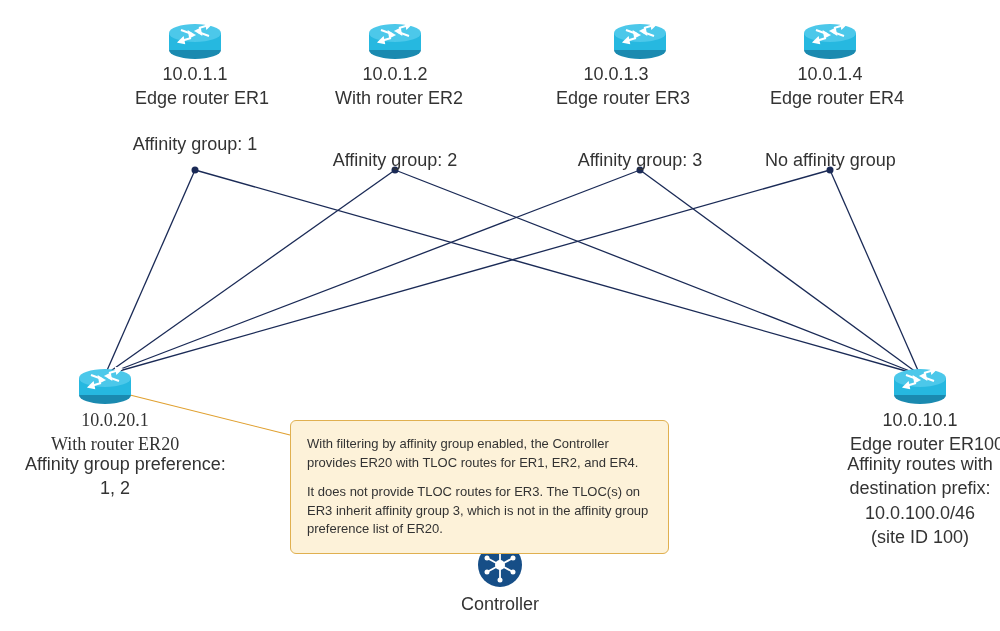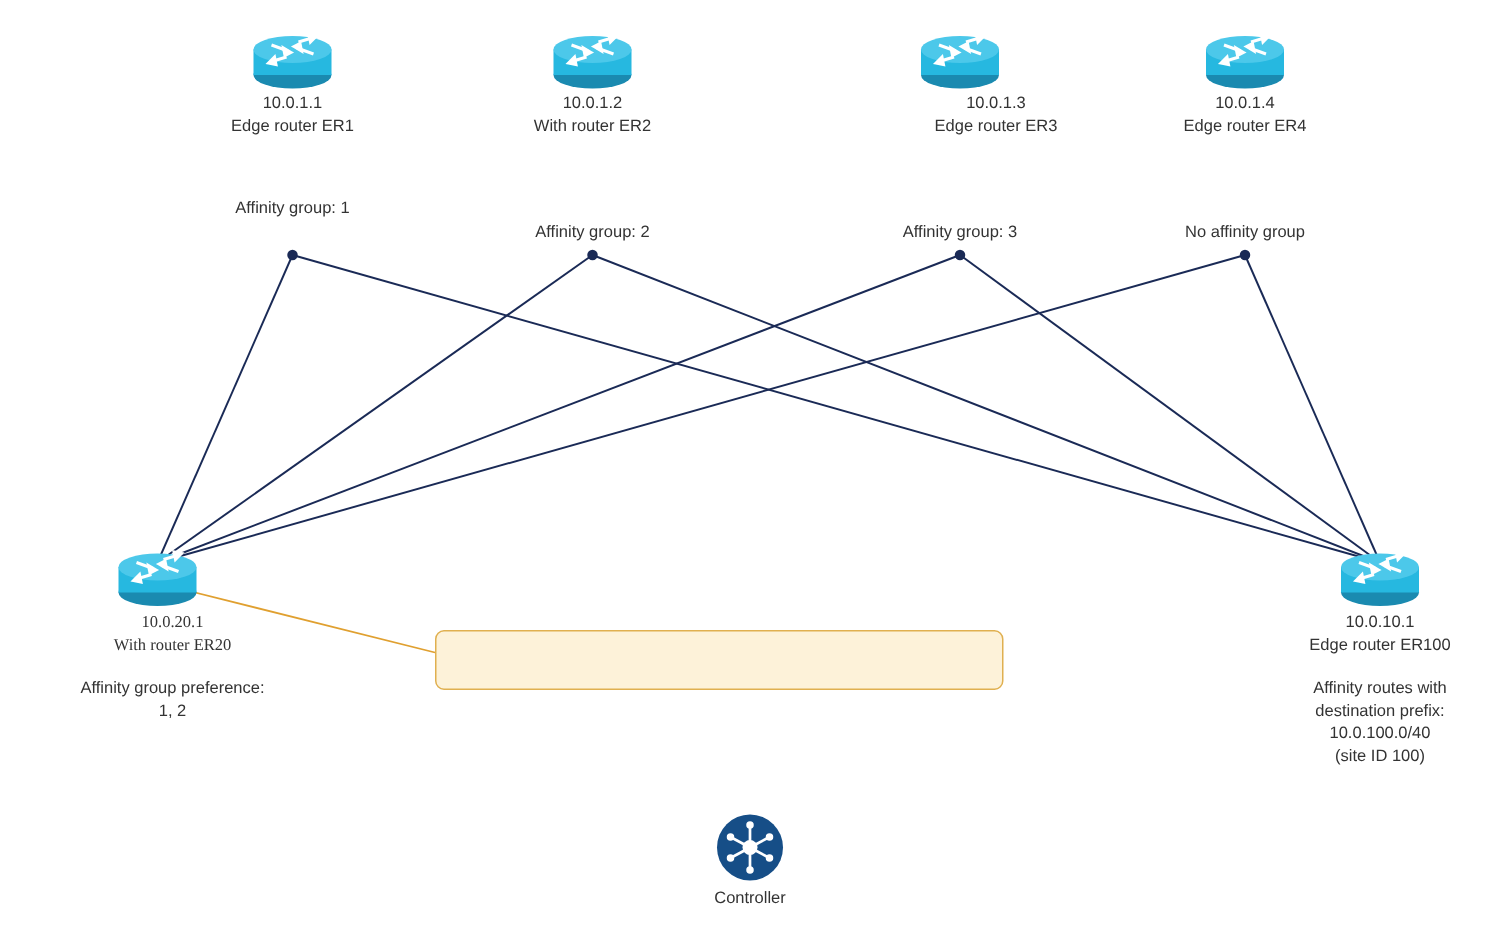--- a/index.html
+++ b/index.html
@@ -8,21 +8,21 @@
     width: 1000px;
     height: 631px;
     background: #ffffff;
     font-family: Arial, Helvetica, sans-serif;
     color: #333;
     position: relative;
     overflow: hidden;
   }
   .label {
     position: absolute;
-    font-size: 11px;
+    font-size: 18px;
     line-height: 1.35;
     text-align: center;
     color: #333;
     white-space: nowrap;
   }
   .callout {
     position: absolute;
     background: #fdf2d9;
     border: 1px solid #e0b050;
     border-radius: 6px;
@@ -115,21 +115,21 @@
 </svg>
 
 <div class="label" style="left:135px; top:62px; width:120px;">
   <span>10.0.1.1</span><br>
   <span>Edge router ER1</span>
 </div>
 <div class="label" style="left:335px; top:62px; width:120px;">
   <span>10.0.1.2</span><br>
   <span>With router ER2</span>
 </div>
-<div class="label" style="left:604px; top:62px; width:120px;">
+<div class="label" style="left:556px; top:62px; width:120px;">
   <span>10.0.1.3</span><br>
   <span>Edge router ER3</span>
 </div>
 <div class="label" style="left:770px; top:62px; width:120px;">
   <span>10.0.1.4</span><br>
   <span>Edge router ER4</span>
 </div>
 
 <div class="label" style="left:130px; top:132px; width:130px;">Affinity group: 1</div>
 <div class="label" style="left:330px; top:148px; width:130px;">Affinity group: 2</div>
@@ -145,21 +145,23 @@
   <span>1, 2</span>
 </div>
 
 <div class="label" style="left:850px; top:408px; width:140px;">
   <span>10.0.10.1</span><br>
   <span>Edge router ER100</span>
 </div>
 <div class="label" style="left:840px; top:452px; width:160px;">
   <span>Affinity routes with</span><br>
   <span>destination prefix:</span><br>
-  <span>10.0.100.0/40</span><br>
+  <span>10.0.100.0/46</span><br>
   <span>(site ID 100)</span>
 </div>
 
 <div class="callout" style="left:290px; top:420px;">
+  <div>With filtering by affinity group enabled, the Controller provides ER20 with TLOC routes for ER1, ER2, and ER4.</div>
   <div style="height:10px;"></div>
+  <div>It does not provide TLOC routes for ER3. The TLOC(s) on ER3 inherit affinity group 3, which is not in the affinity group preference list of ER20.</div>
 </div>
 
 <div class="label" style="left:450px; top:592px; width:100px;">Controller</div>
 
 </body></html>

